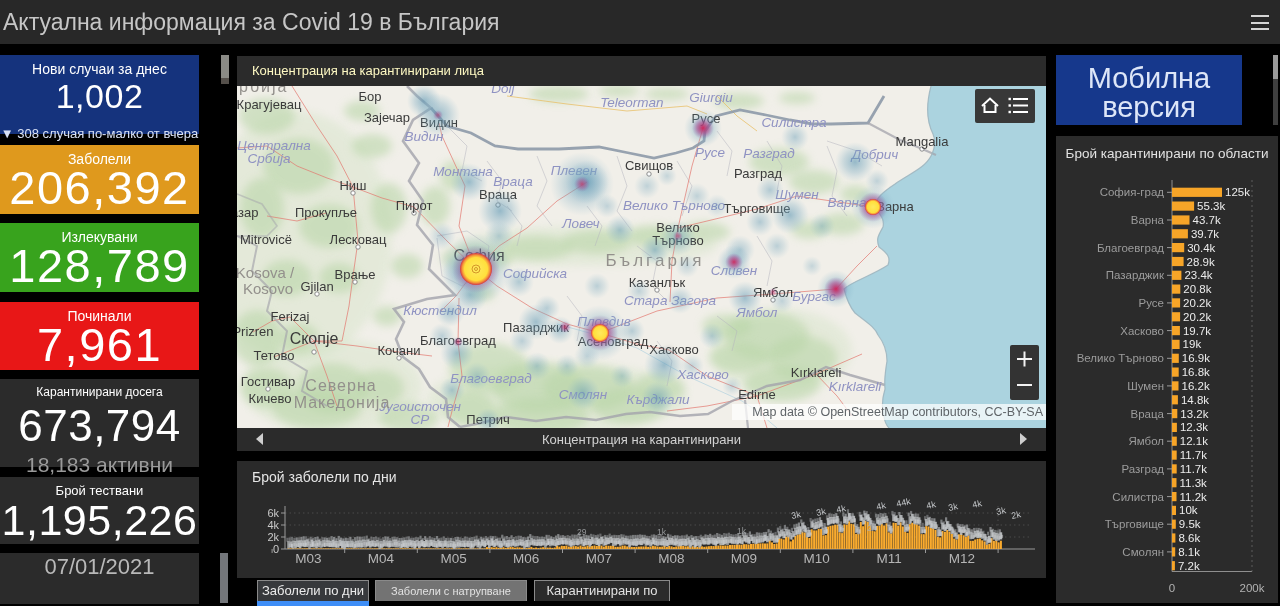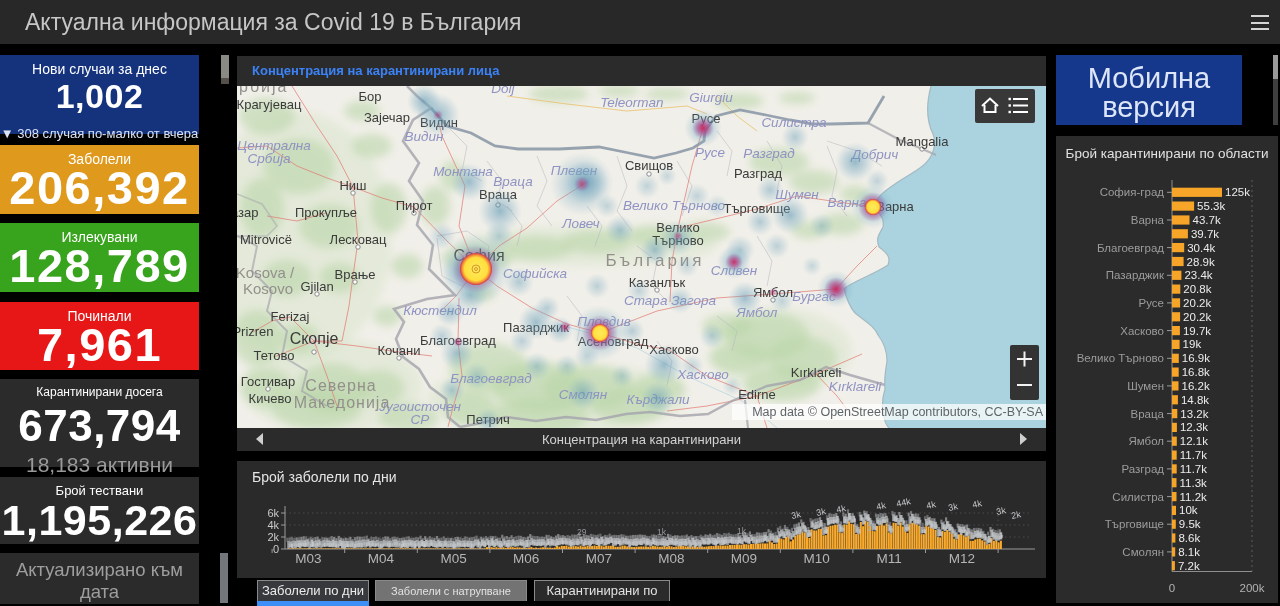--- a/index.html
+++ b/index.html
@@ -1,24 +1,24 @@
 <!DOCTYPE html>
 <html><head><meta charset="utf-8">
 <style>
 *{margin:0;padding:0;box-sizing:border-box}
 html,body{width:1280px;height:606px;background:#000;overflow:hidden;
  font-family:"Liberation Sans",sans-serif;}
 .abs{position:absolute}
 #hdr{left:0;top:0;width:1280px;height:44px;background:#282828;color:#c6c6c6;
- font-size:23px;line-height:44px;padding-left:25px}
+ font-size:23px;line-height:44px;padding-left:3px}
 .ham{width:18px;height:2px;background:#d5d5d5}
 .card{left:0;width:199px;text-align:center;color:#fff}
 .ct{font-size:14px;padding-top:6px}
-.cn{font-weight:bold}
-.panelhdr{background:#2b2b2b;color:#3b82f6;font-size:13px;font-weight:bold}
+.cn{font-weight:normal}
+.panelhdr{background:#2b2b2b;color:#fef9c3;font-size:13px;font-weight:normal}
 </style></head><body>
 <div class="abs" id="hdr">Актуална информация за Covid 19 в България</div>
 <div class="abs" style="left:1251px;top:15px">
     <div class="ham"></div>
     <div class="ham" style="margin-top:4.5px"></div>
     <div class="ham" style="margin-top:4.5px"></div>
   </div>
 
 <div class="abs card" style="top:55px;height:79px;background:#15337d">
     <div class="ct" style="font-size:14px;color:#fff">Нови случаи за днес</div>
@@ -40,21 +40,20 @@
 <div class="abs card" style="top:379px;height:88px;background:#2b2b2b">
     <div class="ct" style="font-size:12px;color:#fff">Карантинирани досега</div>
     <div class="cn" style="font-size:44px;margin-top:2px;color:#fff;letter-spacing:0.5px">673,794</div>
     <div style="font-size:21px;color:#9a9a9a;margin-top:2px">18,183 активни</div>
   </div>
 <div class="abs card" style="top:477px;height:67px;background:#2b2b2b">
     <div class="ct" style="font-size:13px;color:#fff">Брой тествани</div>
     <div class="cn" style="font-size:43px;margin-top:-2px;color:#fff;letter-spacing:0.5px">1,195,226</div>
   </div>
 <div class="abs card" style="top:553px;height:51px;background:#2b2b2b;color:#9e9e9e">
-<div style="font-size:18.5px;padding-top:6px">Актуализирано към дата</div>
 <div style="font-size:22px;color:#b9b9b9;margin-top:1px">07/01/2021</div>
   </div>
 <div class="abs" style="left:221px;top:55px;width:8px;height:23px;background:#8a8a85"></div>
 <div class="abs" style="left:221px;top:78px;width:8px;height:6px;background:#55504b"></div>
 <div class="abs" style="left:220px;top:553px;width:8px;height:50px;background:#73767a"></div>
 <div class="abs" style="left:1056px;top:55px;width:186px;height:70px;background:#16388c;color:#dde6f8;text-align:center;font-size:29px;line-height:29px;padding-top:9px">Мобилна<br>версия</div>
 <div class="abs" style="left:1273px;top:55px;width:5px;height:70px;background:#3f3f3f"></div>
 <div class="abs" style="left:1273px;top:55px;width:5px;height:24px;background:#9a9a9a"></div>
 <div class="abs" style="left:1056px;top:136px;width:222px;height:467px;background:#2b2b2b"></div>
 <div class="abs" style="left:1056px;top:146px;width:222px;text-align:center;color:#e2e2e2;font-size:13.5px">Брой карантинирани по области</div>

